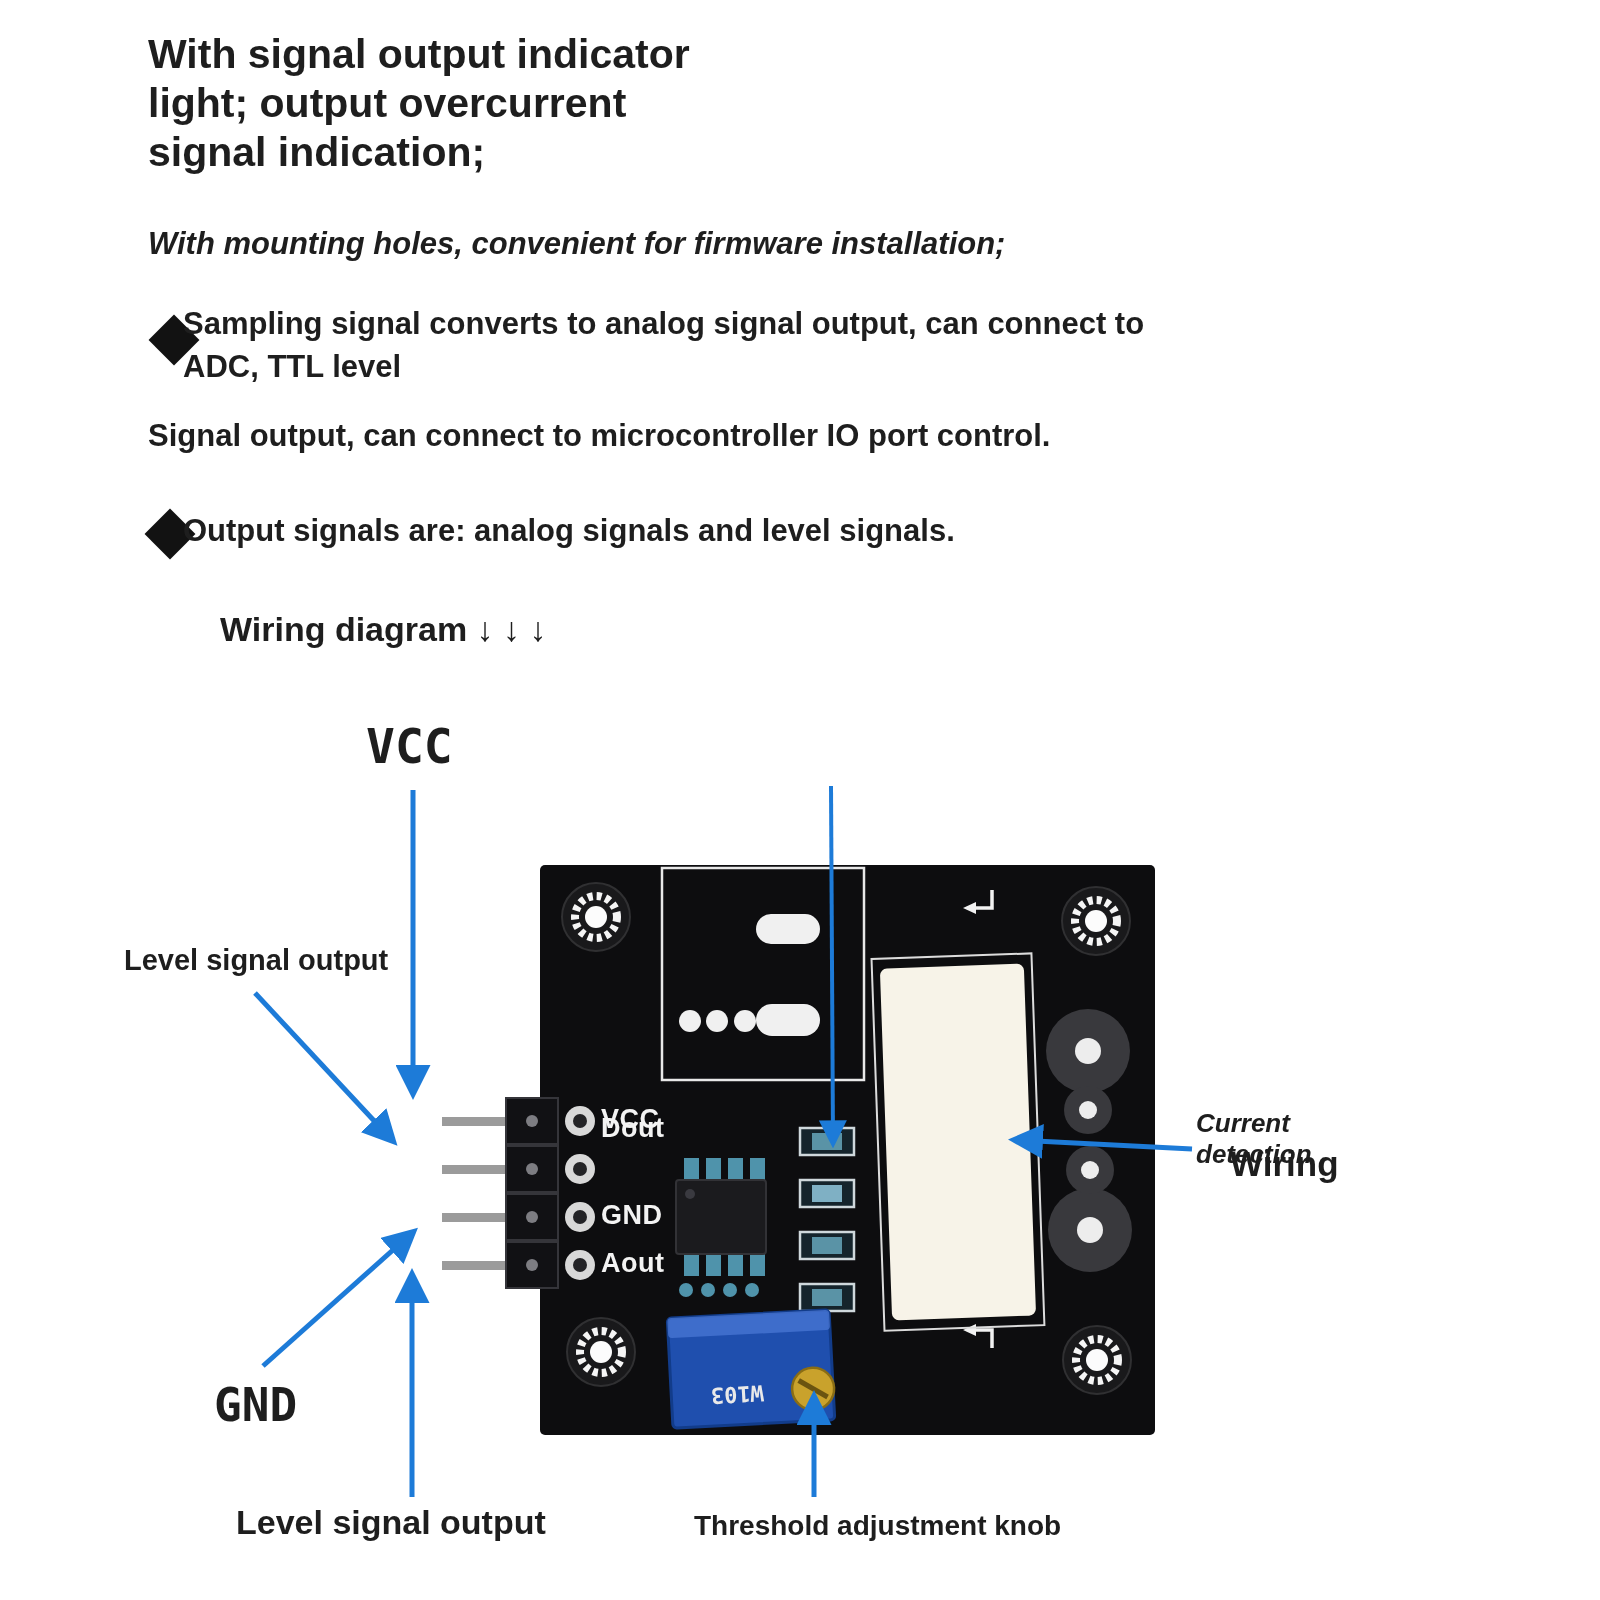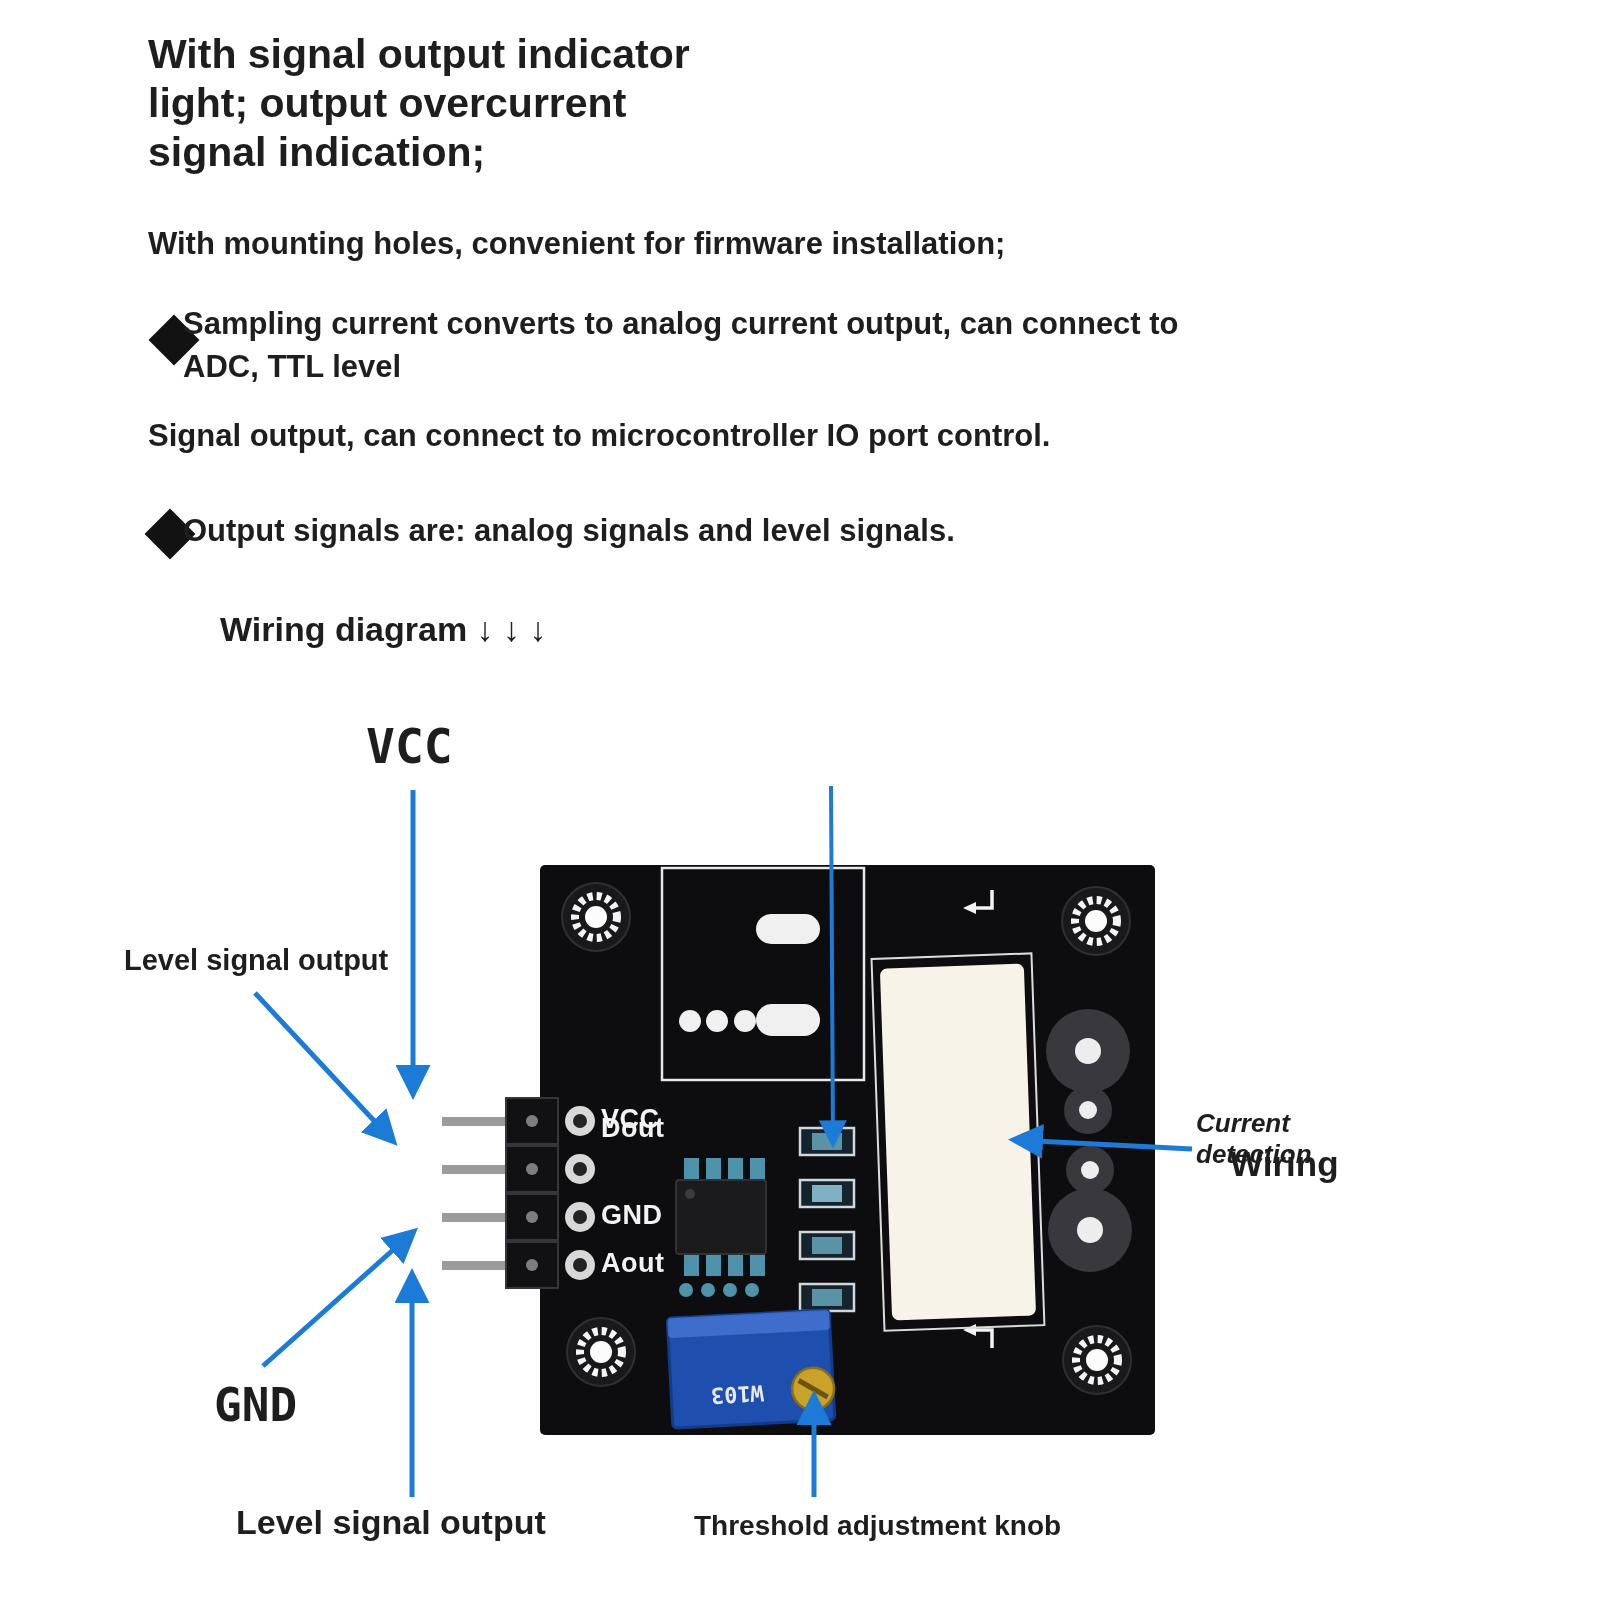--- a/index.html
+++ b/index.html
@@ -16,24 +16,24 @@
 </style>
 </head>
 <body>
 
 <div class="page">
 
   <div class="txt pre" style="left:148px; top:30px; font-size:41px; line-height:1.19;">With signal output indicator
 light; output overcurrent
 signal indication;</div>
 
-  <div class="txt" style="left:148px; top:226px; font-size:31px;">With mounting holes, convenient for firmware installation;</div>
+  <div class="txt" style="left:148px; top:226px; font-size:31px;font-style:italic;">With mounting holes, convenient for firmware installation;</div>
 
   <div class="diamond" style="left:156px; top:322px; width:36px; height:36px;"></div>
-  <div class="txt pre" style="left:183px; top:303px; font-size:31px; line-height:1.38; max-width:1260px;">Sampling current converts to analog current output, can connect to
+  <div class="txt pre" style="left:183px; top:303px; font-size:31px; line-height:1.38; max-width:1260px;">Sampling signal converts to analog signal output, can connect to
 ADC, TTL level</div>
 
   <div class="txt" style="left:148px; top:418px; font-size:31px;">Signal output, can connect to microcontroller IO port control.</div>
 
   <div class="diamond" style="left:152px; top:516px; width:36px; height:36px;"></div>
   <div class="txt" style="left:183px; top:513px; font-size:31px;">Output signals are: analog signals and level signals.</div>
 
   <div class="txt" style="left:220px; top:610px; font-size:34px;">Wiring diagram ↓ ↓ ↓</div>
 
   <div class="txt mono" style="left:366px; top:718px; font-size:48px;">VCC</div>

